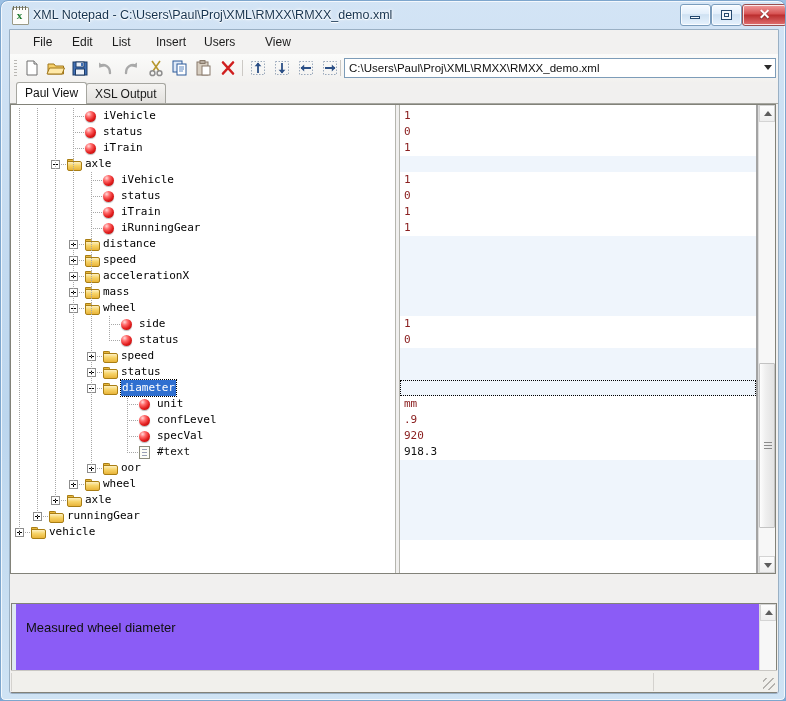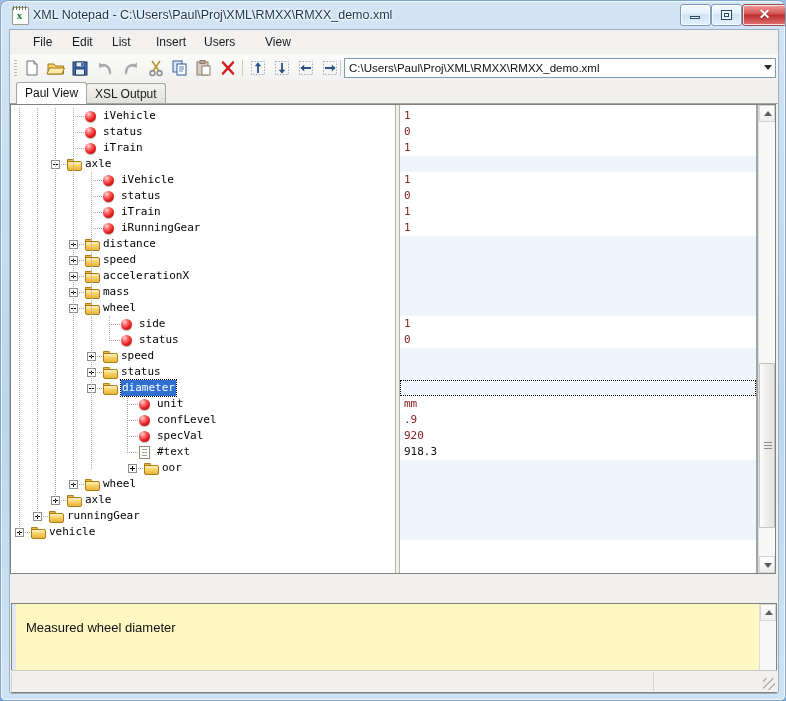--- a/index.html
+++ b/index.html
@@ -260,21 +260,21 @@
   }
   .btab{
     position:absolute;bottom:0;height:21px;line-height:20px;font-size:12px;
     padding:0 7px;border:1px solid #a6a6a0;border-bottom:none;border-radius:3px 3px 0 0;
     box-sizing:border-box;cursor:pointer;color:#111;
   }
   .btab.inactive{background:linear-gradient(180deg,#f4f3f1 0%,#e2e0dd 100%);}
   .btab.active{background:#fff;height:22px;line-height:21px;z-index:3;}
   #helppane{
     position:absolute;left:1px;top:573px;width:766px;height:90px;
-    background:#fef9c3;border:1px solid #828279;box-sizing:border-box;overflow:hidden;
+    background:#8b5cf6;border:1px solid #828279;box-sizing:border-box;overflow:hidden;
   }
   #helptext{
     position:absolute;left:14px;top:16px;font-size:13px;color:#101010;
   }
   #helpbar{
     position:absolute;left:0;top:0;width:4px;height:88px;background:#dfe8f3;
   }
   
   #statusbar{
     position:absolute;left:1px;bottom:1px;width:766px;height:22px;
@@ -574,21 +574,21 @@
             <div class="trow" style="top: 323px;">
               <div class="hline" style="left: 116px; width: 12px;"></div>
               <div class="ico ball" style="left: 128px;"></div>
               <div class="tlabel attribute" style="left: 146px;">specVal</div>
             </div>
             <div class="trow" style="top: 339px;">
               <div class="hline" style="left: 116px; width: 12px;"></div>
               <div class="ico doc" style="left: 128px;"></div>
               <div class="tlabel text" style="left: 146px;">#text</div>
             </div>
-            <div class="trow" style="top: 355px; margin-left: 41px;">
+            <div class="trow" style="top: 355px;">
               <div class="hline" style="left: 80px; width: 12px;"></div>
               <div class="exp plus" style="left: 76px;"></div>
               <div class="ico folder" style="left: 92px;">
                 <div class="ftab"></div>
                 <div class="fbody"></div>
               </div>
               <div class="tlabel element" style="left: 110px;">oor</div>
             </div>
             <div class="trow" style="top: 371px;">
               <div class="hline" style="left: 62px; width: 12px;"></div>

